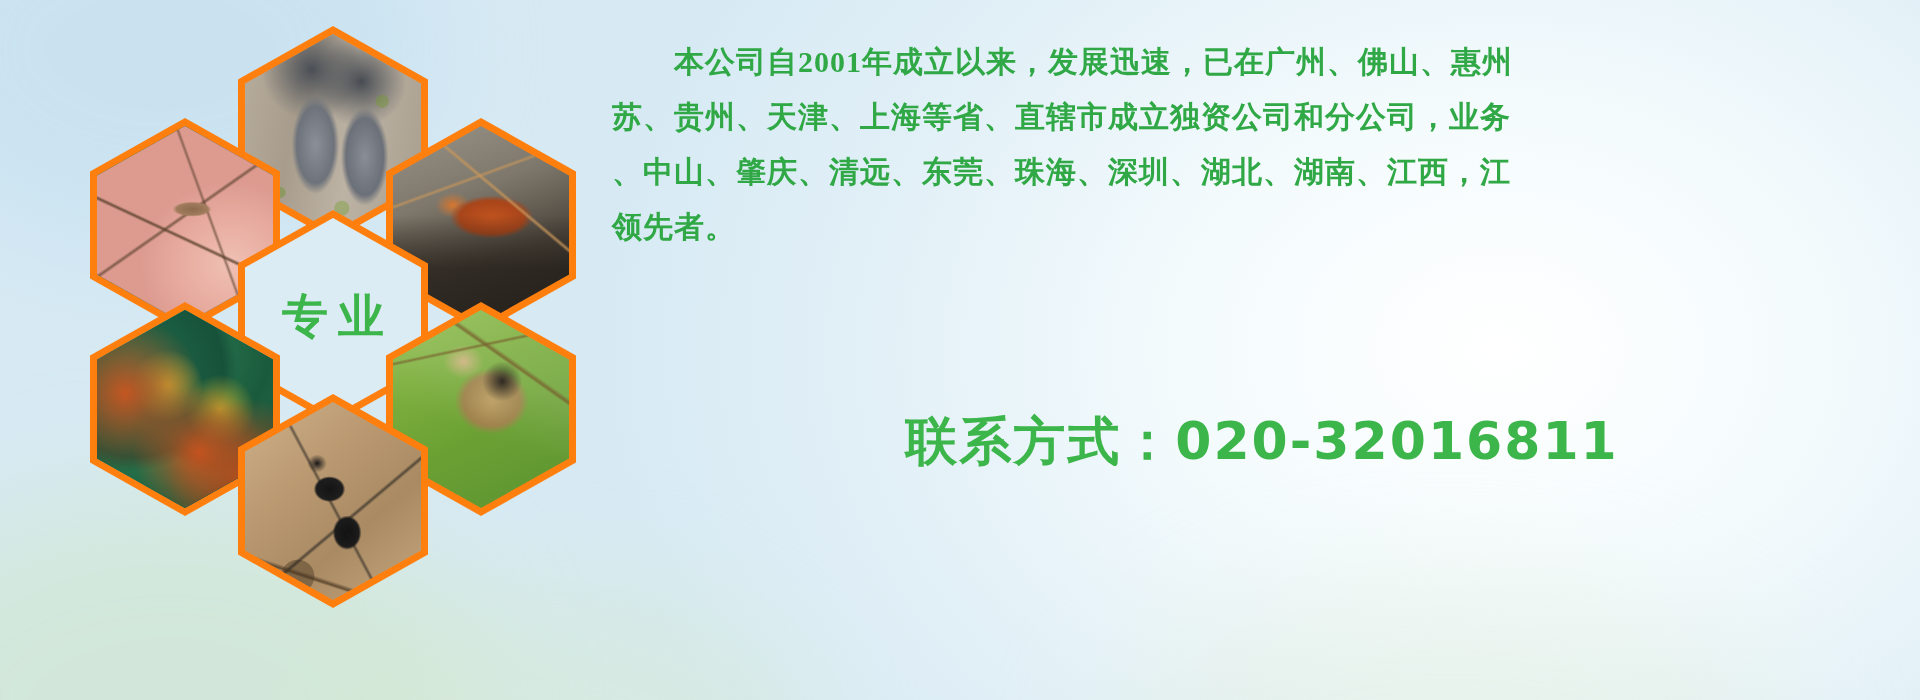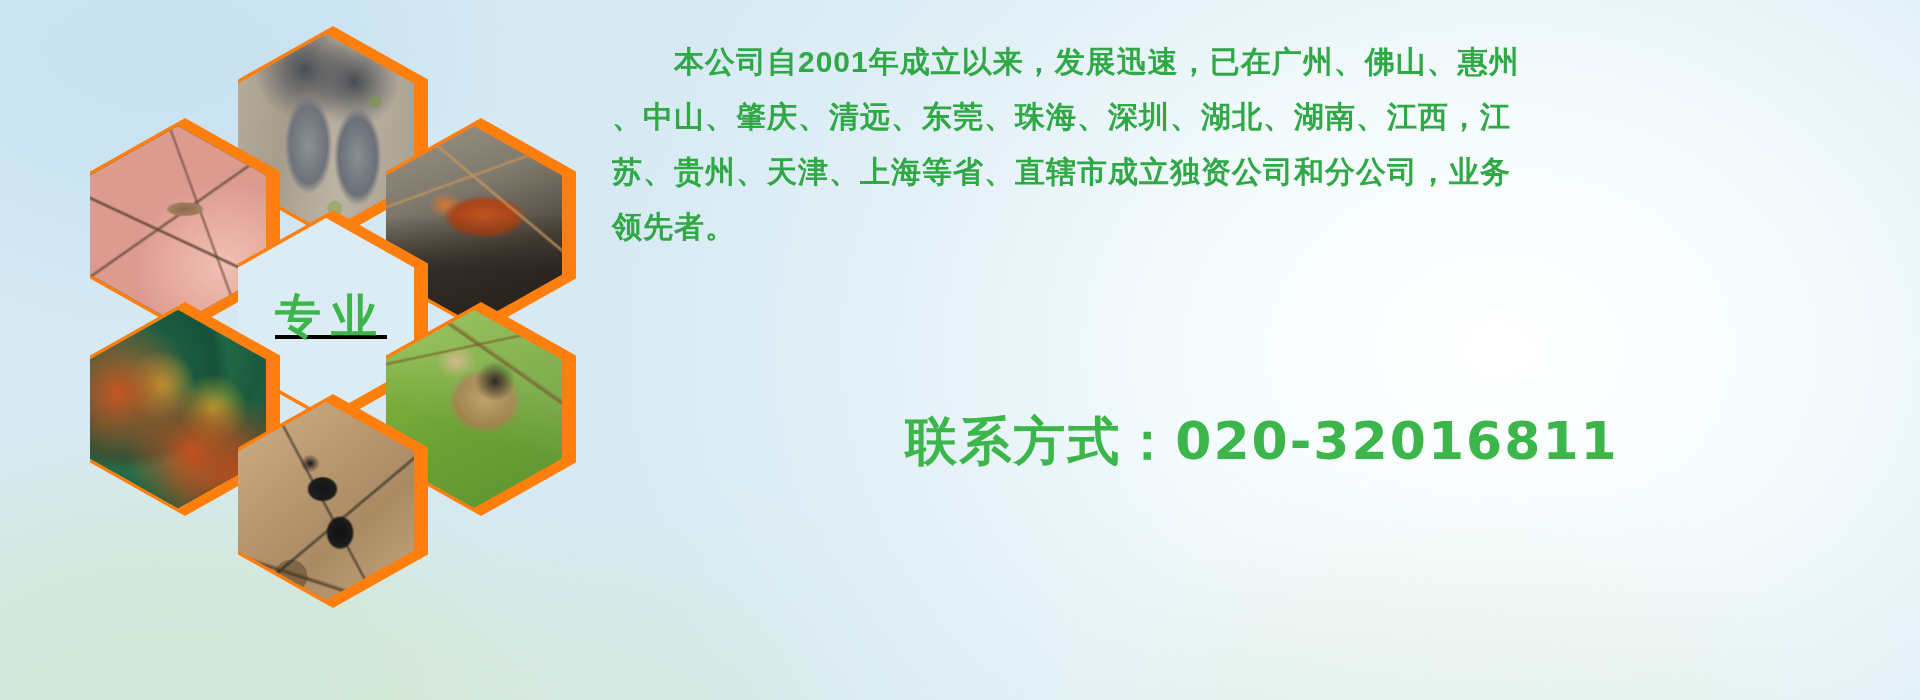--- a/index.html
+++ b/index.html
@@ -28,21 +28,21 @@
     position: absolute;
     left: 90px; top: 8px;
     width: 500px; height: 580px;
   }
   .hex {
     position: absolute;
     width: 190px; height: 214px;
     -webkit-clip-path: polygon(50% 0%, 100% 25%, 100% 75%, 50% 100%, 0% 75%, 0% 25%);
     clip-path: polygon(50% 0%, 100% 25%, 100% 75%, 50% 100%, 0% 75%, 0% 25%);
     background: #ff7f0e;
-    display: flex; align-items: center;  text-decoration: underline;
+    display: flex; align-items: center; justify-content: center;
   }
   .hex .inner {
     width: 176px; height: 198px;
     -webkit-clip-path: polygon(50% 0%, 100% 25%, 100% 75%, 50% 100%, 0% 75%, 0% 25%);
     clip-path: polygon(50% 0%, 100% 25%, 100% 75%, 50% 100%, 0% 75%, 0% 25%);
     position: relative;
     overflow: hidden;
   }
   .hex .inner .art { position:absolute; inset:0; }
 
@@ -173,21 +173,21 @@
     left: 612px; top: 34px;
     width: 1300px;
   }
   .para-line {
     color: #2fa845;
     font-size: 30px;
     font-weight: bold;
     line-height: 55px;
     letter-spacing: 1px;
     white-space: nowrap;
-    font-family: Liberation Sans, sans-serif;
+    font-family: Liberation Serif, serif;
   }
   .para-line.first { text-indent: 62px; }
 
   #contact {
     position: absolute;
     left: 612px; top: 400px;
     width: 1300px;
     text-align: center;
   }
   .contact-line {
@@ -252,22 +252,22 @@
     <div class="hex h-bottom">
       <div class="inner">
           <div class="art ant"></div>
         </div>
     </div>
 
   </div>
 
   <div id="copy">
     <div class="para-line first">本公司自2001年成立以来，发展迅速，已在广州、佛山、惠州</div>
+    <div class="para-line">苏、贵州、天津、上海等省、直辖市成立独资公司和分公司，业务</div>
     <div class="para-line">、中山、肇庆、清远、东莞、珠海、深圳、湖北、湖南、江西，江</div>
-    <div class="para-line">苏、贵州、天津、上海等省、直辖市成立独资公司和分公司，业务</div>
     <div class="para-line">领先者。</div>
   </div>
 
   <div id="contact">
     <div class="contact-line phone1">联系方式：020-32016811</div>
   </div>
 
 </div>
 
 </body></html>

